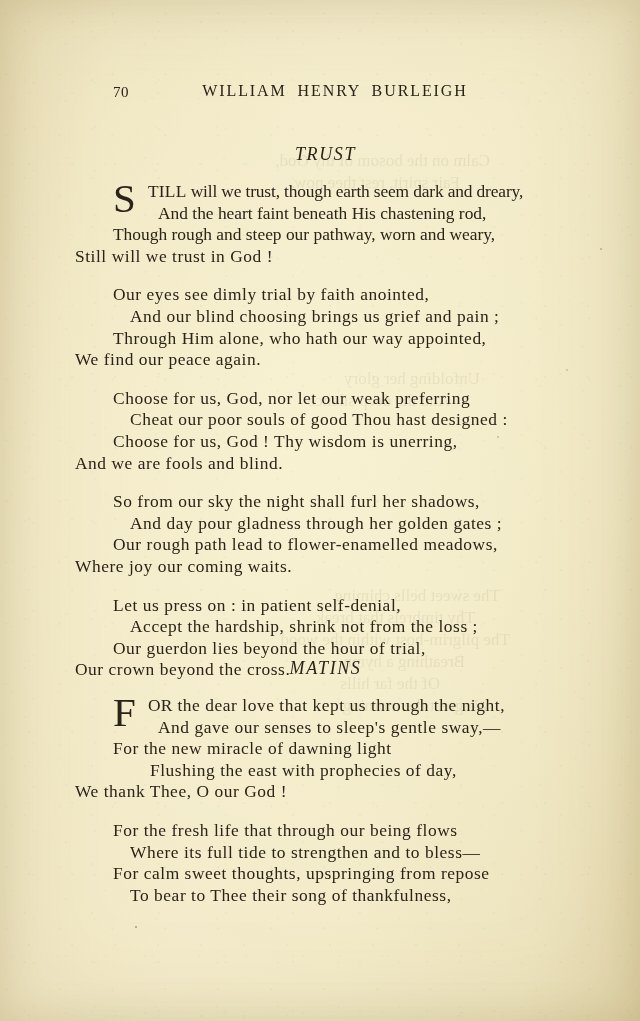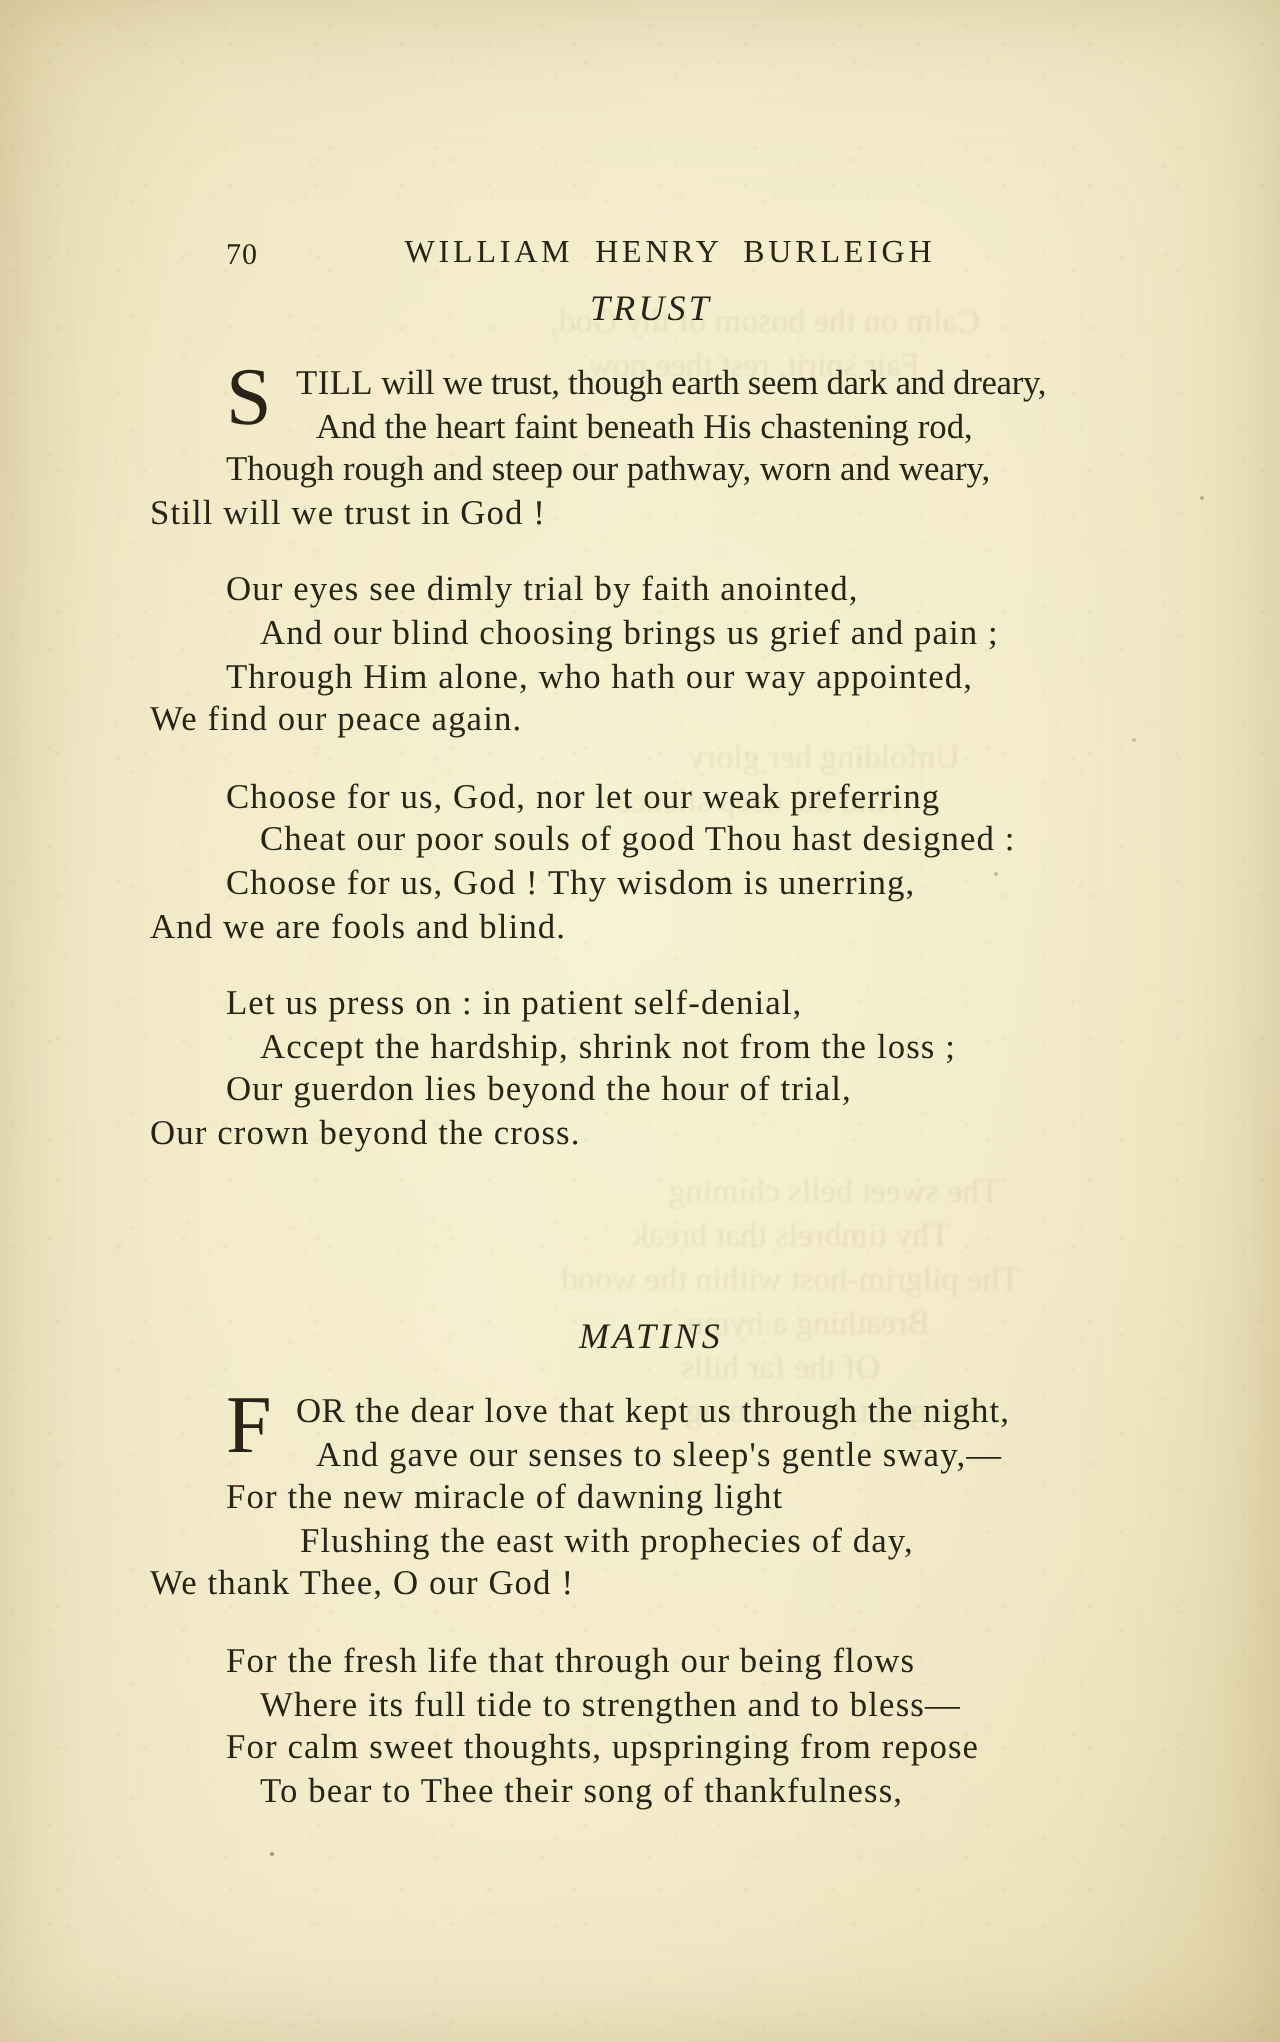--- a/index.html
+++ b/index.html
@@ -80,21 +80,20 @@
     filter: blur(.55px);
   }
   #showthrough .st-line { position: absolute; white-space: nowrap; }
 
   
   #runhead {
     position: absolute;
     left: 0; right: 0;
     top: 82px;
     height: 24px;
-    margin-top: 36px;
   }
   #folio {
     position: absolute;
     left: 113px; top: 2px;
     font-size: 15px;
     letter-spacing: .5px;
   }
   #runtitle {
     position: absolute;
     left: 16px; right: 0;
@@ -196,20 +195,26 @@
       <span class="line i3 loose">We find our peace again.</span>
     </div>
 
     <div class="stanza">
       <span class="line i0 loose">Choose for us, God, nor let our weak preferring</span>
       <span class="line i1 loose">Cheat our poor souls of good Thou hast designed :</span>
       <span class="line i0 loose">Choose for us, God !  Thy wisdom is unerring,</span>
       <span class="line i3 loose">And we are fools and blind.</span>
     </div>
 
+    <div class="stanza">
+      <span class="line i0 loose">So from our sky the night shall furl her shadows,</span>
+      <span class="line i1 loose">And day pour gladness through her golden gates ;</span>
+      <span class="line i0 loose">Our rough path lead to flower-enamelled meadows,</span>
+      <span class="line i3 loose">Where joy our coming waits.</span>
+    </div>
 
     <div class="stanza">
       <span class="line i0 loose">Let us press on : in patient self-denial,</span>
       <span class="line i1 loose">Accept the hardship, shrink not from the loss ;</span>
       <span class="line i0 loose">Our guerdon lies beyond the hour of trial,</span>
       <span class="line i3 loose">Our crown beyond the cross.</span>
     </div>
   </div>
 
   <div class="poem" id="poem-matins">

